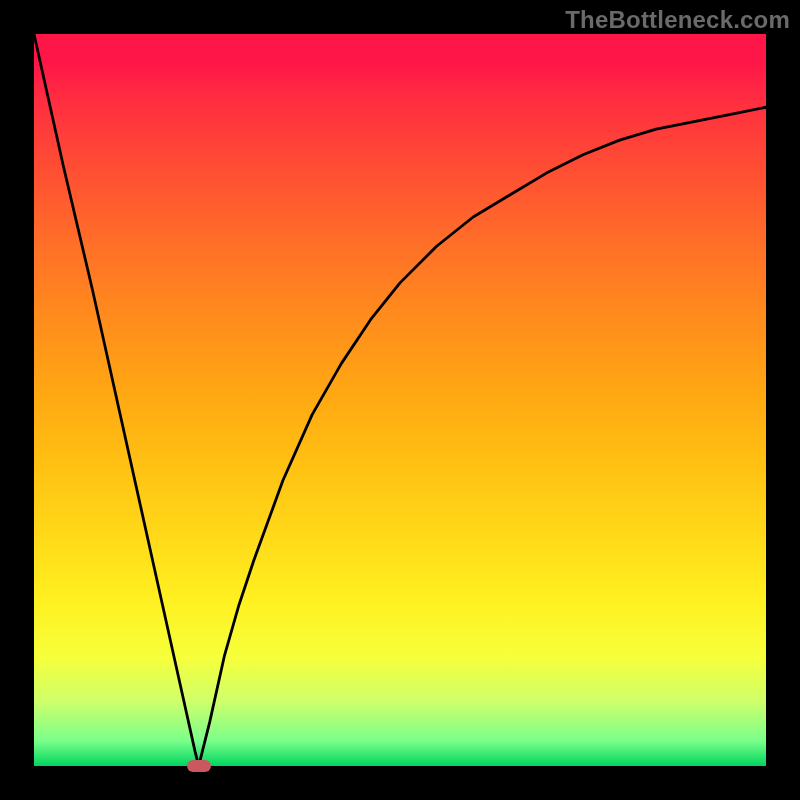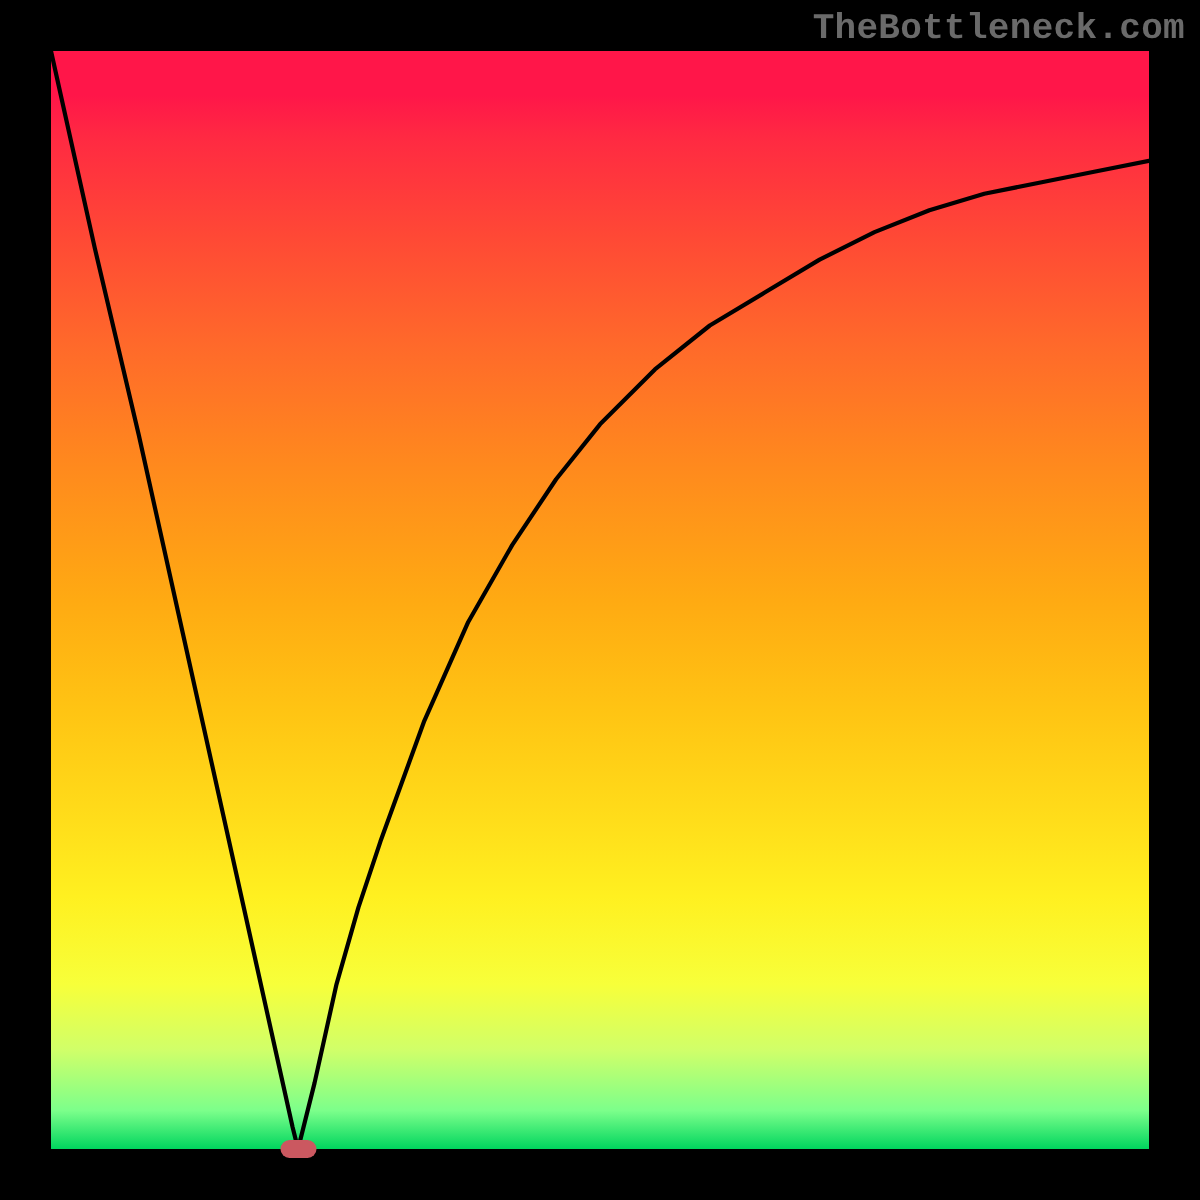--- a/index.html
+++ b/index.html
@@ -14,21 +14,21 @@
     position: relative;
     width: 800px;
     height: 800px;
     background: #000;
   }
   .watermark {
     position: absolute;
     top: 6px;
     right: 10px;
     color: #6a6a6a;
-    font-family: Liberation Mono, monospace;
+    font-family: Liberation Sans, sans-serif;
     font-size: 24px;
     font-weight: 600;
     letter-spacing: 0.2px;
     z-index: 10;
   }
   .plot-bg {
     position: absolute;
     left: 34px;
     top: 34px;
     width: 732px;

